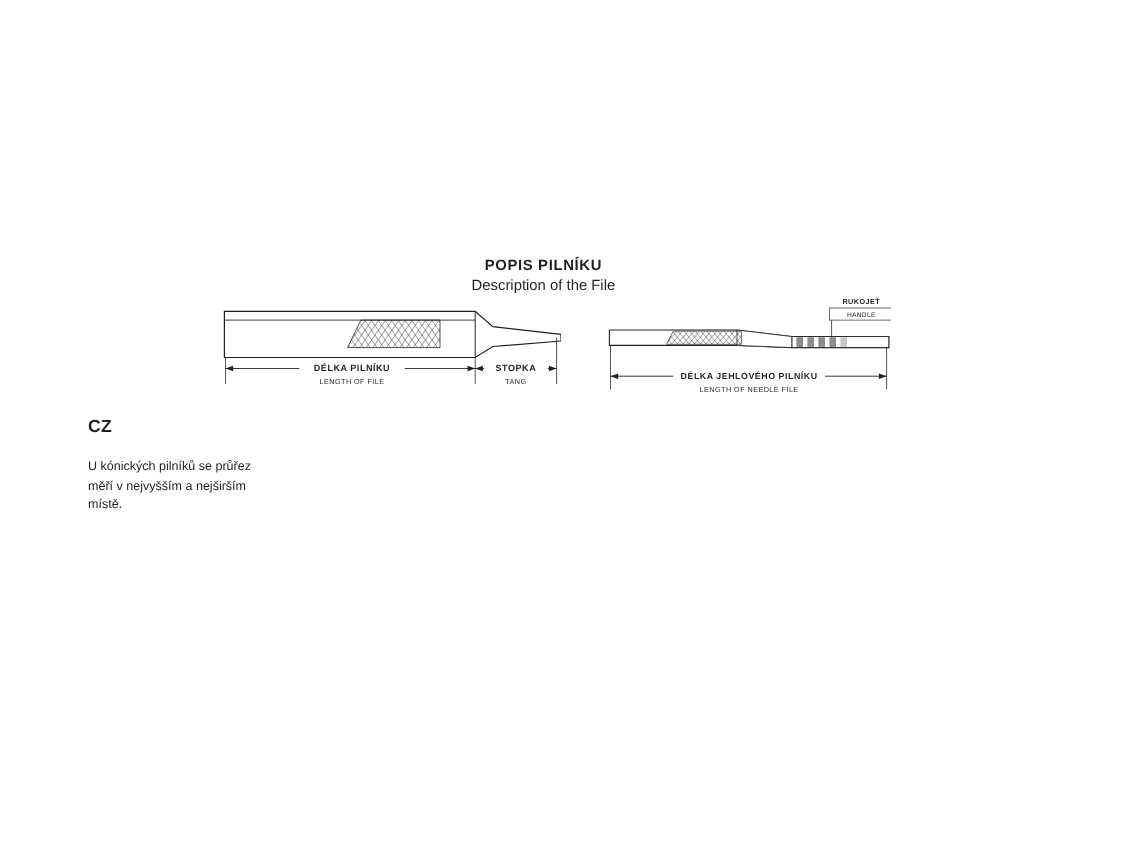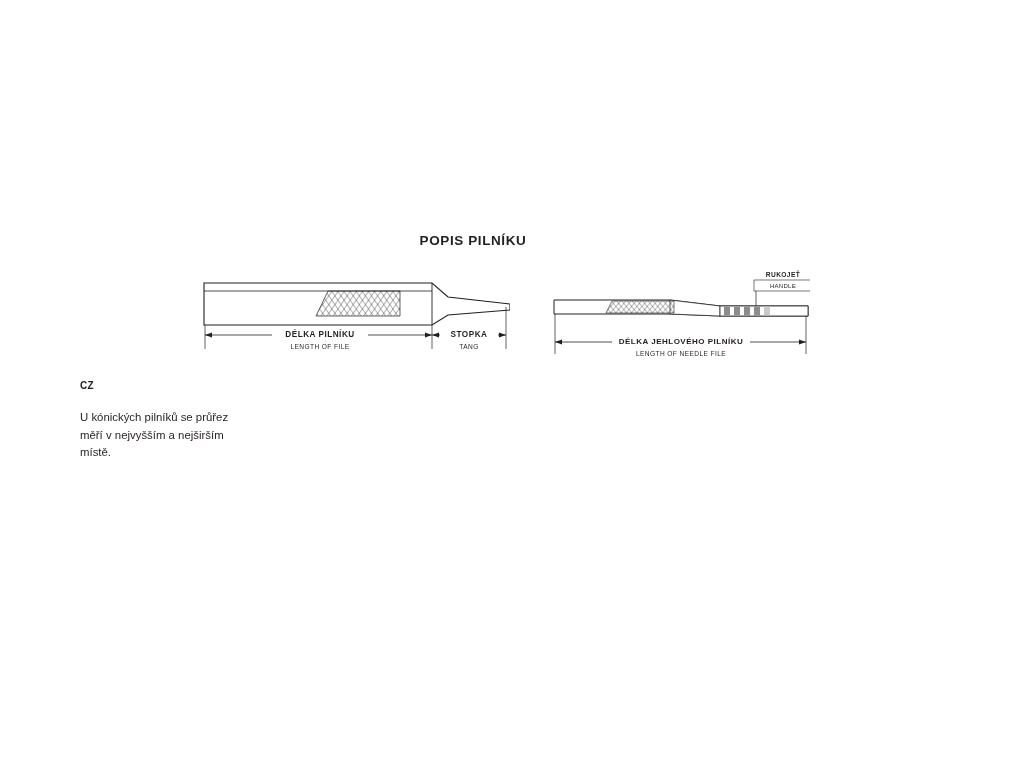--- a/index.html
+++ b/index.html
@@ -22,20 +22,21 @@
     height: 768px;
   }
 
   
   .title-block {
     position: absolute;
     left: 0;
     top: 232px;
     width: 946px;
     text-align: center;
+    padding-left: 21px;
   }
   .title-main {
     font-size: 13.5px;
     font-weight: bold;
     letter-spacing: 0.6px;
     color: #231f20;
     line-height: 1.35;
   }
   .title-sub {
     font-size: 13.5px;
@@ -71,21 +72,21 @@
     width: 880px;
     display: flex;
     gap: 0;
   }
   .lang-col {
     width: 225px;
     padding-right: 24px;
     box-sizing: border-box;
   }
   .lang-code {
-    font-size: 10px;
+    font-size: 16px;
     font-weight: bold;
     color: #231f20;
     margin-bottom: 18px;
     letter-spacing: 0.3px;
   }
   .lang-para {
     font-size: 11.4px;
     line-height: 17.6px;
     color: #231f20;
     white-space: pre-line;
@@ -94,20 +95,21 @@
     margin-top: 0;
   }
 </style>
 </head>
 <body>
 
 <div class="page">
 
   <div class="title-block">
     <div class="title-main">POPIS PILNÍKU</div>
+    <div class="title-sub">Description of the File</div>
   </div>
 
   <div class="diagram left">
     <svg width="310" height="92" viewBox="0 0 310 92" xmlns="http://www.w3.org/2000/svg">
 
       <path d="M4 22 L232 22 L248 36 L310 43 L310 49 L248 54 L232 64 L4 64 Z" fill="#ffffff" stroke="#231f20" stroke-width="1.1"></path>
 
       <line x1="4" y1="30" x2="232" y2="30" stroke="#231f20" stroke-width="0.8"></line>
 
       <defs>

